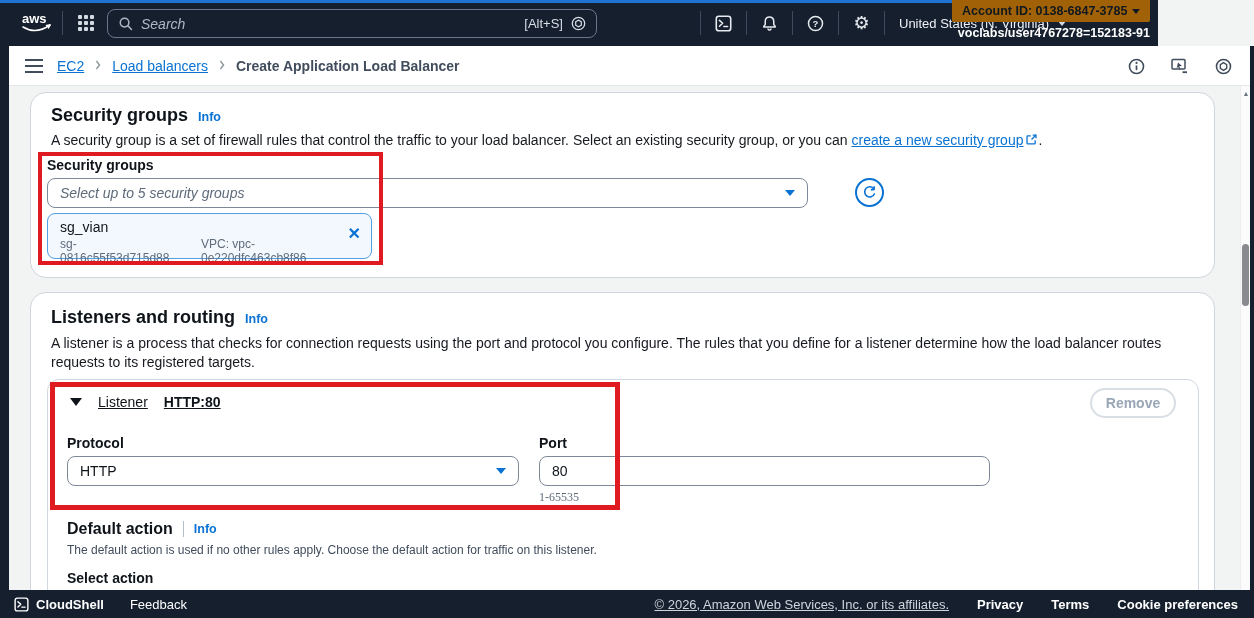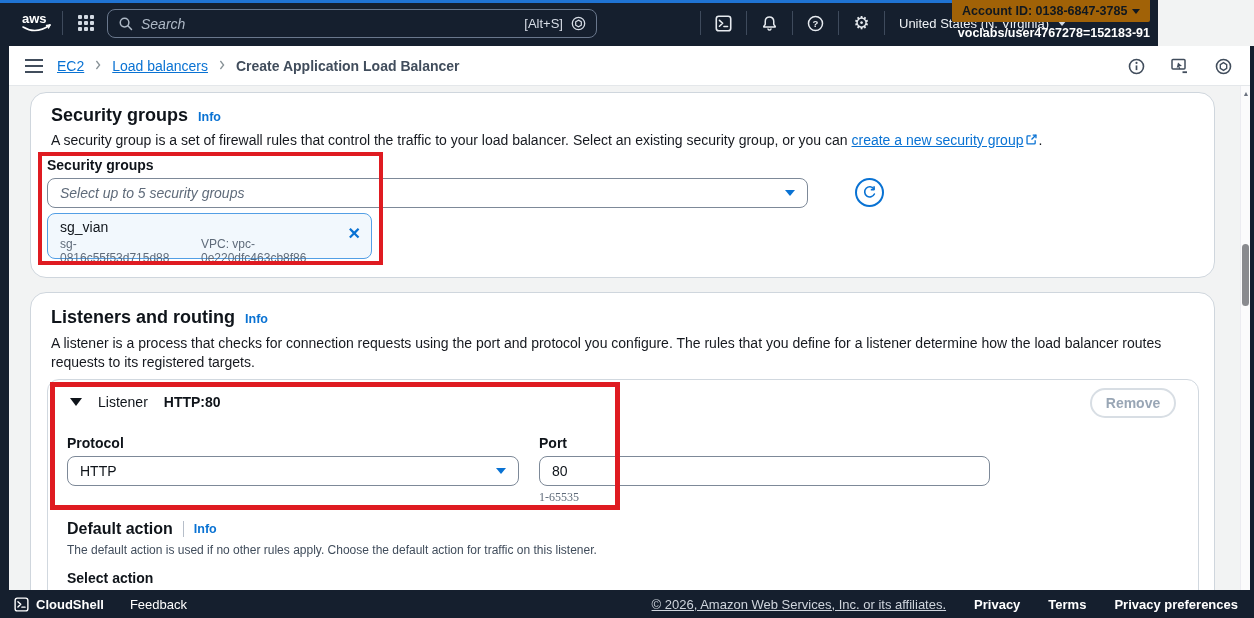--- a/index.html
+++ b/index.html
@@ -77,21 +77,21 @@
   }
   .token {
     position:absolute; left:16px; top:120px; width:325px; height:46px; background:#f2f8fd;
     border:1.5px solid #539fe5; border-radius:8px; padding:5px 12px;
   }
   .token-name { font-size:14px; color:#0f141a; }
   .token-meta { font-size:12px; color:#5f6b7a; display:flex; gap:16px; margin-top:2px; }
   .token-x { position:absolute; right:10px; top:12px; color:#0972d3; font-size:16px; font-weight:bold; cursor:pointer; line-height:1; }
   
   .inner-card { position:absolute; left:16px; top:86px; width:1152px; height:244px; border:1px solid #d1d8df; border-radius:12px; background:#fff; }
-  .listener-head { position:absolute; left:22px; top:14px; display:flex; align-items:center; gap:16px; font-size:14px; }
+  .listener-head { position:absolute; left:22px; top:14px; display:flex; align-items:center; gap:16px; font-size:14px;text-decoration:underline; }
   .exp-tri { width:0; height:0; border-left:6px solid transparent; border-right:6px solid transparent; border-top:8px solid #0f141a; cursor:pointer; }
   .listener-lbl { color:#0f141a; }
   .listener-val { font-weight:bold; color:#0f141a; }
   .remove-btn {
     position:absolute; right:22px; top:8px; width:86px; height:30px; border:2px solid #d8dee4;
     border-radius:16px; background:#fff; color:#99a6b5; font-weight:bold; font-size:14px;
     font-family:"Liberation Sans",sans-serif; cursor:pointer;
   }
   .lab-protocol { position:absolute; left:19px; top:55px; }
   .lab-port { position:absolute; left:491px; top:55px; }
@@ -349,15 +349,15 @@
           </svg>
       </span>
       <span>CloudShell</span>
     </span>
     <span class="foot-feedback">Feedback</span>
   </div>
   <div class="foot-right">
     <span class="foot-copy">© 2026, Amazon Web Services, Inc. or its affiliates.</span>
     <span class="foot-link">Privacy</span>
     <span class="foot-link">Terms</span>
-    <span class="foot-link">Privacy preferences</span>
+    <span class="foot-link">Cookie preferences</span>
   </div>
 </div>
 
 </body></html>

